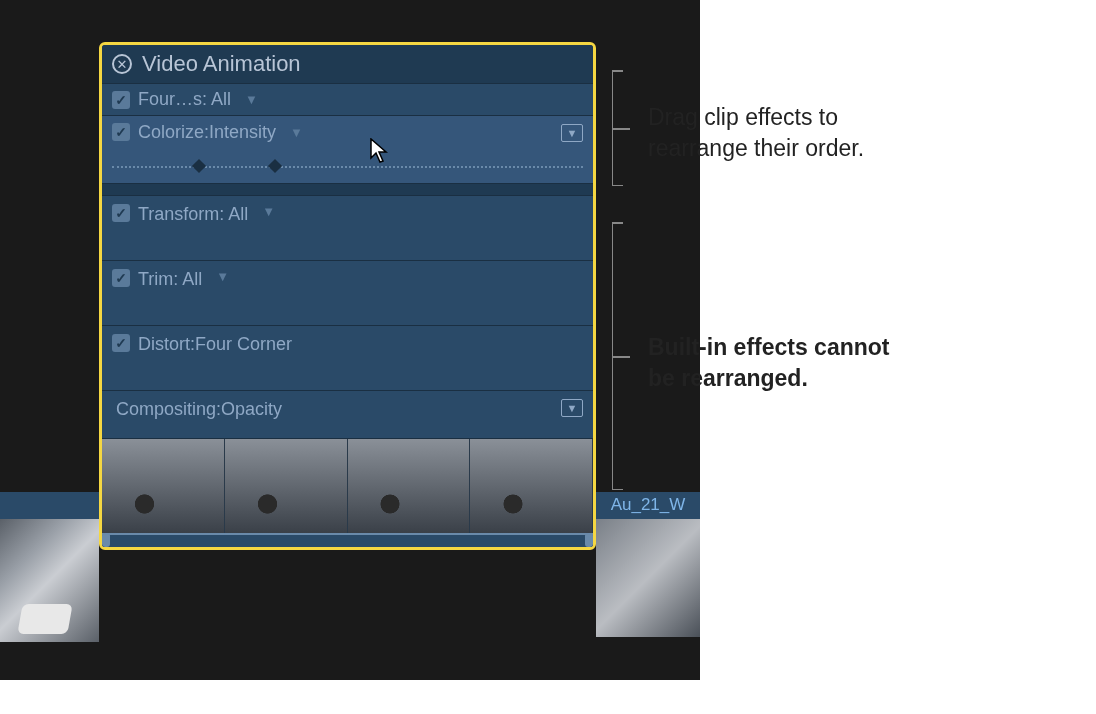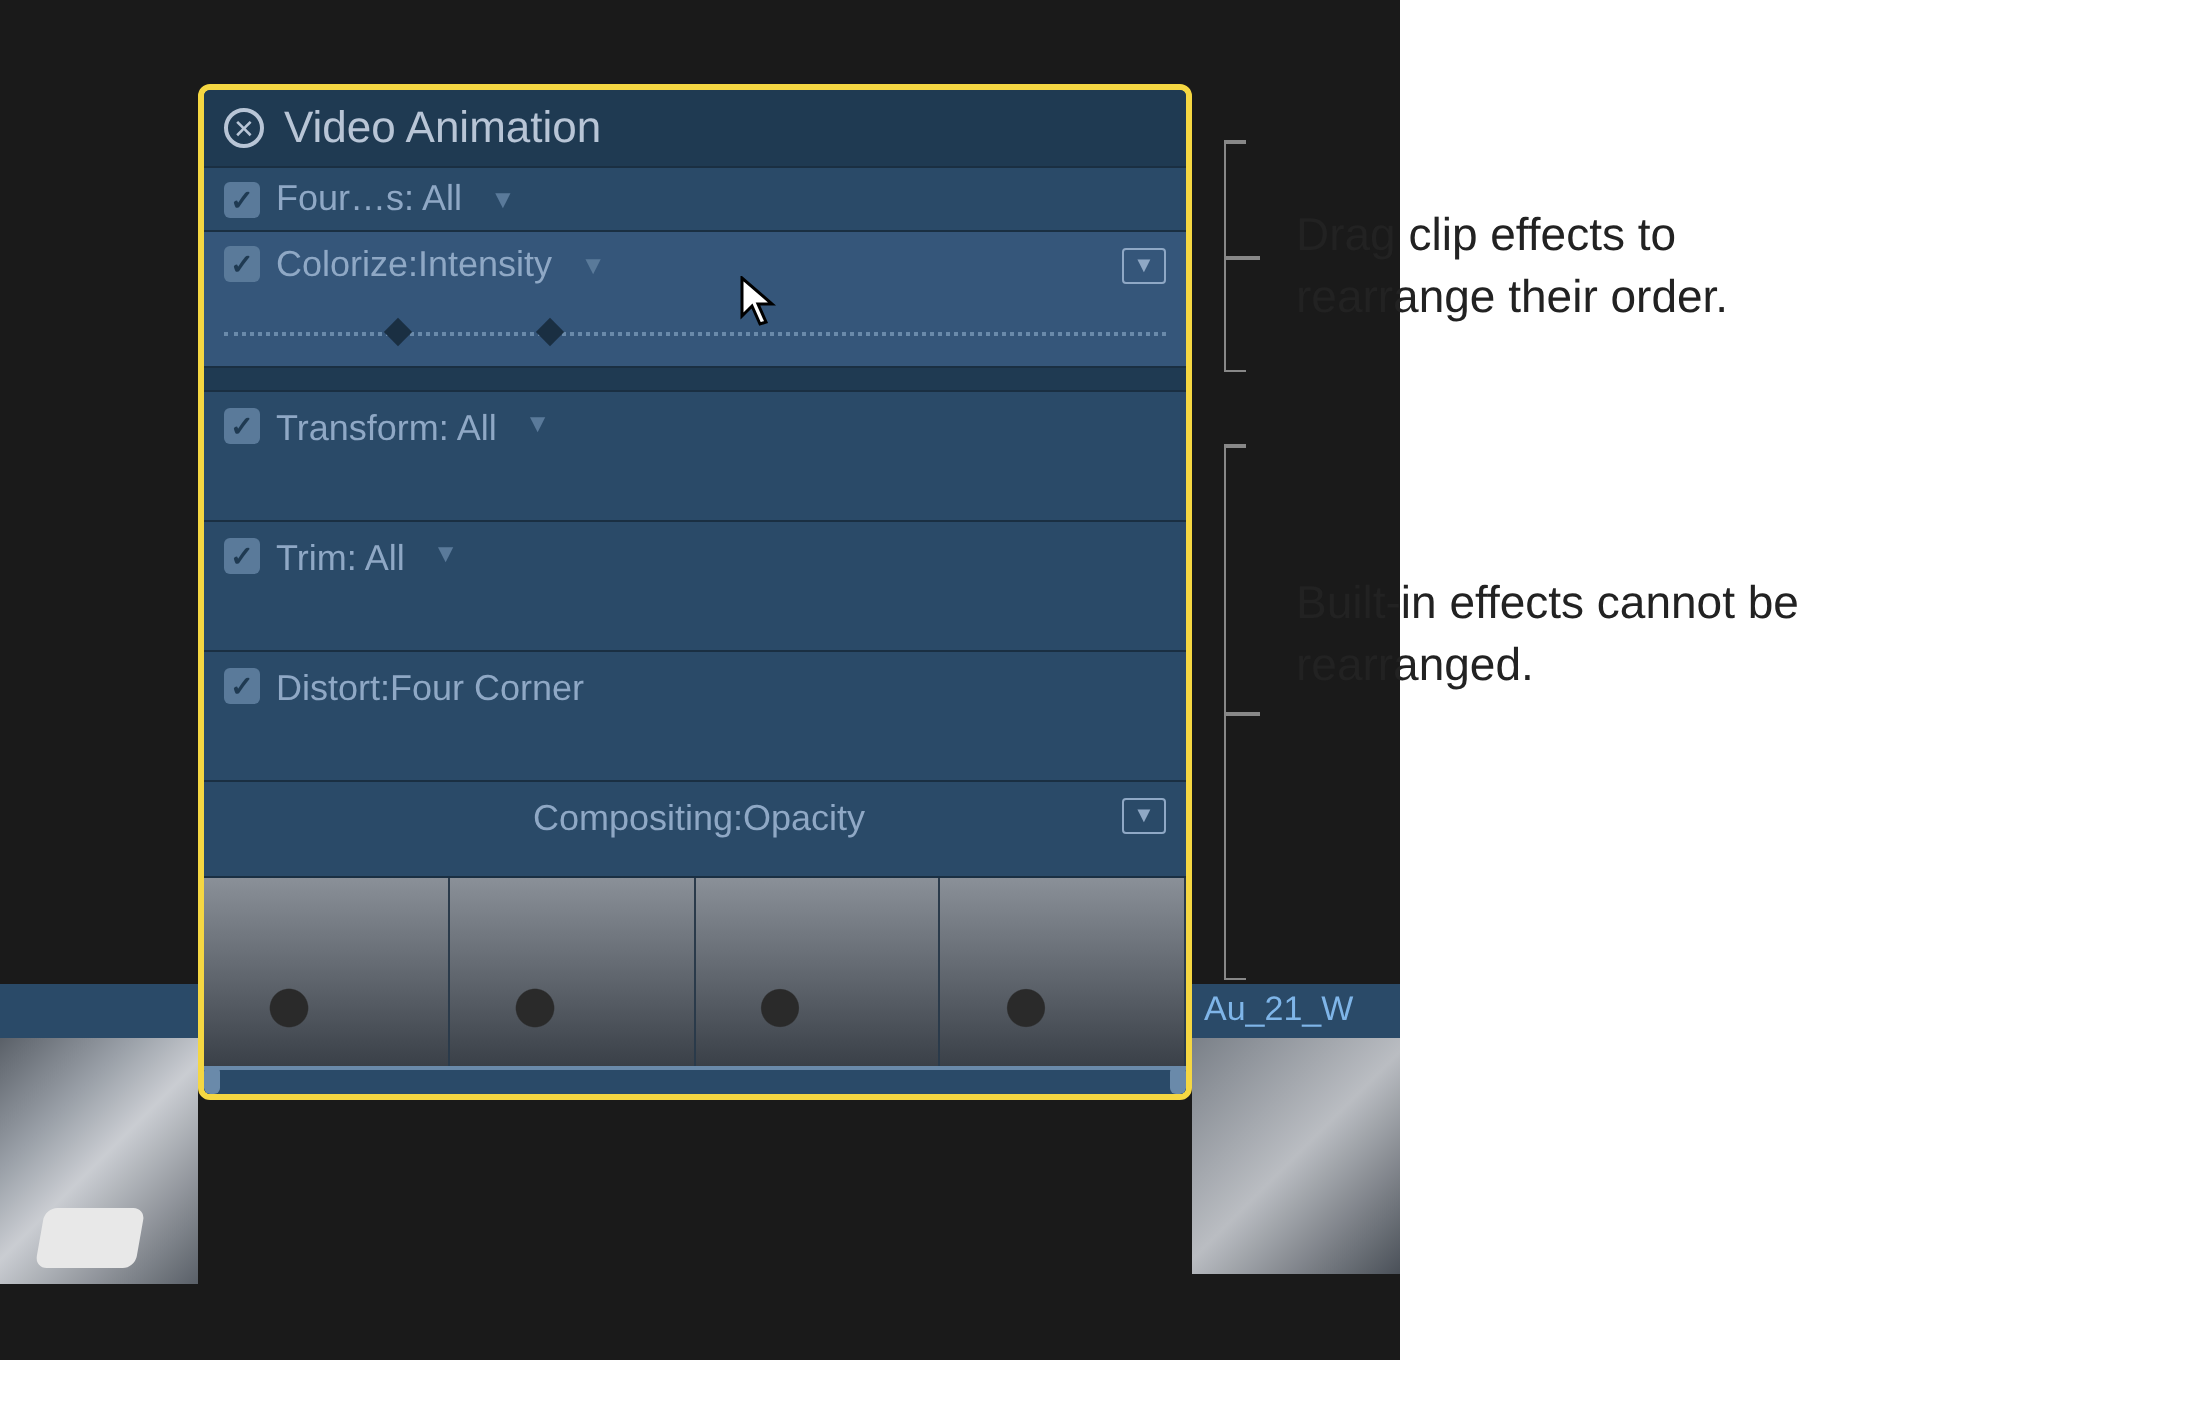--- a/index.html
+++ b/index.html
@@ -238,20 +238,21 @@
       height: 145px;
     }
     .strip-right-name {
       height: 27px;
       background: #2a4a68;
       color: #7fb5e8;
       font-size: 17px;
       padding: 3px 6px;
       overflow: hidden;
       white-space: nowrap;
+      text-align: center;
     }
     .strip-right-thumb {
       flex: 1;
       background: linear-gradient(135deg, #7a8088 0%, #babdc2 50%, #4a5058 100%);
     }
 
     
     .callout {
       position: absolute;
       display: flex;
@@ -341,21 +342,21 @@
     <span class="checkbox">✓</span>
     <span class="effect-label">Trim: All</span>
     <span class="chevron">▼</span>
   </div>
 
   <div class="effect-row tall">
     <span class="checkbox">✓</span>
     <span class="effect-label">Distort:Four Corner</span>
   </div>
 
-  <div class="effect-row tall" style="height:48px; padding-left:14px;justify-content:center;">
+  <div class="effect-row tall" style="height:48px; padding-left:14px;">
     <span class="effect-label">Compositing:Opacity</span>
     <span class="expand-btn">▼</span>
   </div>
 
 
   <div class="thumbnails">
     <div class="thumb"></div>
     <div class="thumb"></div>
     <div class="thumb"></div>
     <div class="thumb"></div>
@@ -368,14 +369,14 @@
   <div class="bracket" style="height:116px;">
     <div class="bracket-leader"></div>
   </div>
   <div class="callout-text" style="width:280px; margin-top:32px;">Drag clip effects to rearrange their order.</div>
 </div>
 
 <div class="callout" style="left:612px; top:222px;">
   <div class="bracket" style="height:268px;">
     <div class="bracket-leader"></div>
   </div>
-  <div class="callout-text" style="width:270px; margin-top:64px;">Built-in effects cannot be rearranged.</div>
+  <div class="callout-text" style="width:270px; margin-top:110px;font-weight:bold;">Built-in effects cannot be rearranged.</div>
 </div>
 
 </body></html>

